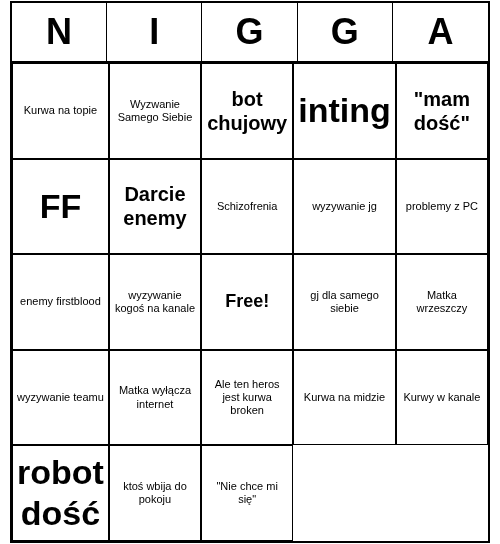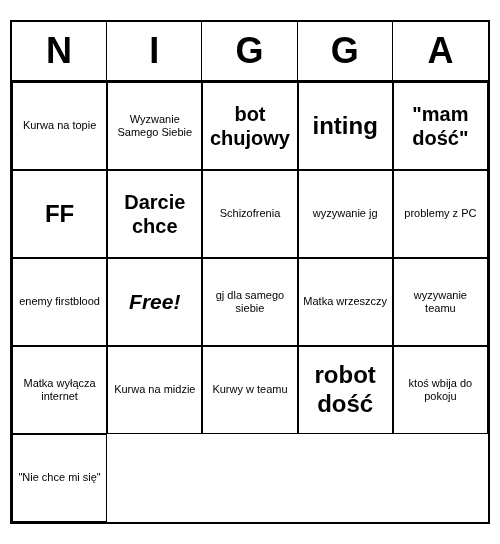--- a/index.html
+++ b/index.html
@@ -42,34 +42,33 @@
       display: flex;
       align-items: center;
       justify-content: center;
       text-align: center;
       padding: 6px 4px;
       font-size: 13px;
       line-height: 1.2;
       position: relative;
     }
     .bingo-cell.large-text {
-      font-size: 24px;
+      font-size: 34px;
       font-weight: bold;
     }
     .bingo-cell.medium-text {
       font-size: 20px;
       font-weight: bold;
     }
     .bingo-cell.small-text {
       font-size: 11px;
     }
     .bingo-cell.free {
-      font-size: 21px;
+      font-size: 18px;
       font-weight: bold;
-      font-style: italic;
     }
   </style>
 </head>
 <body>
 
 <div class="bingo-card">
   <div class="bingo-header">
   <div class="bingo-header-cell">N</div>
       <div class="bingo-header-cell">I</div>
       <div class="bingo-header-cell">G</div>
@@ -89,54 +88,60 @@
       <div class="bingo-cell large-text">
         <span>inting</span>
       </div>
       <div class="bingo-cell medium-text">
         <span>"mam dość"</span>
       </div>
       <div class="bingo-cell large-text">
         <span>FF</span>
       </div>
       <div class="bingo-cell medium-text">
-        <span>Darcie chce</span>
+        <span>Darcie enemy</span>
       </div>
       <div class="bingo-cell small-text">
         <span>Schizofrenia</span>
       </div>
       <div class="bingo-cell small-text">
         <span>wyzywanie jg</span>
       </div>
       <div class="bingo-cell small-text">
         <span>problemy z PC</span>
       </div>
       <div class="bingo-cell small-text">
         <span>enemy firstblood</span>
+      </div>
+      <div class="bingo-cell small-text">
+        <span>wyzywanie kogoś na kanale</span>
       </div>
       <div class="bingo-cell free">
         <span>Free!</span>
       </div>
       <div class="bingo-cell small-text">
         <span>gj dla samego siebie</span>
       </div>
       <div class="bingo-cell small-text">
         <span>Matka wrzeszczy</span>
       </div>
       <div class="bingo-cell small-text">
         <span>wyzywanie teamu</span>
       </div>
       <div class="bingo-cell small-text">
         <span>Matka wyłącza internet</span>
       </div>
       <div class="bingo-cell small-text">
+        <span>Ale ten heros jest kurwa broken</span>
+      </div>
+      <div class="bingo-cell small-text">
         <span>Kurwa na midzie</span>
       </div>
       <div class="bingo-cell small-text">
-        <span>Kurwy w teamu</span>
+        <span>Kurwy w kanale</span>
       </div>
       <div class="bingo-cell large-text">
         <span>robot dość</span>
       </div>
       <div class="bingo-cell small-text">
         <span>ktoś wbija do pokoju</span>
       </div>
       <div class="bingo-cell small-text">
         <span>"Nie chce mi się"</span>
       </div>

